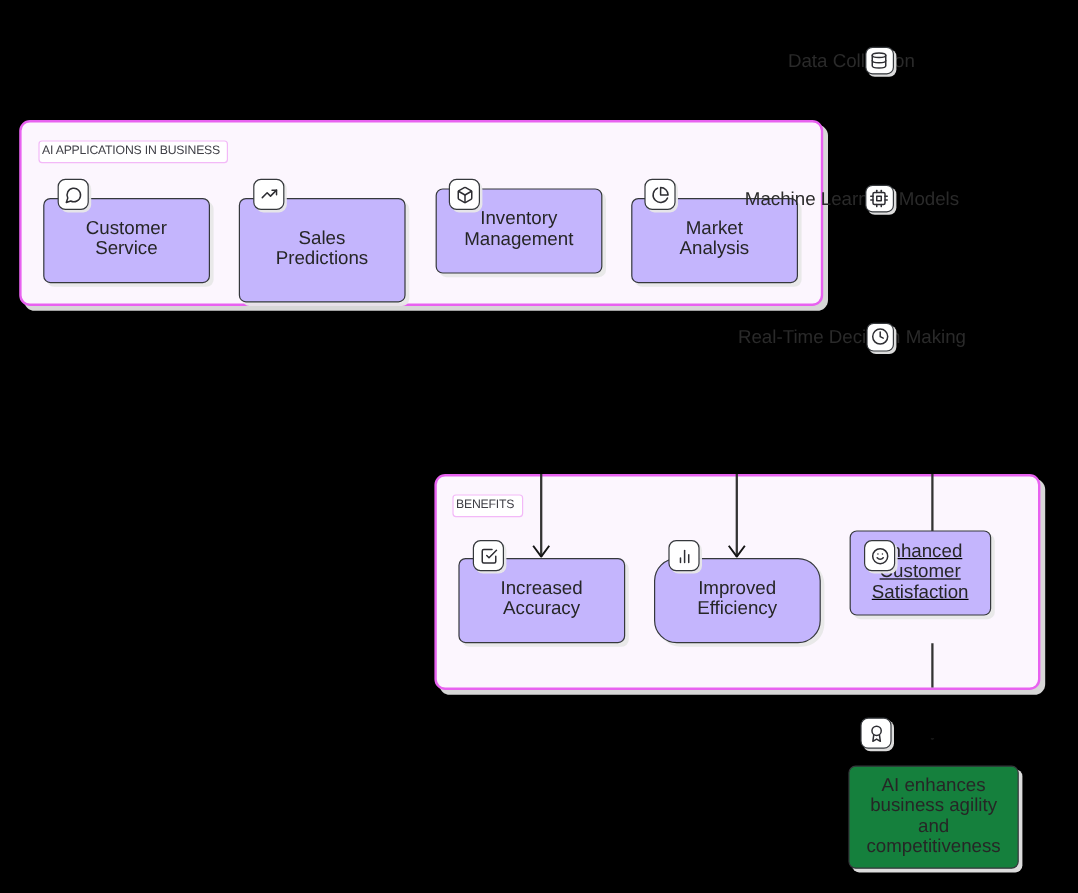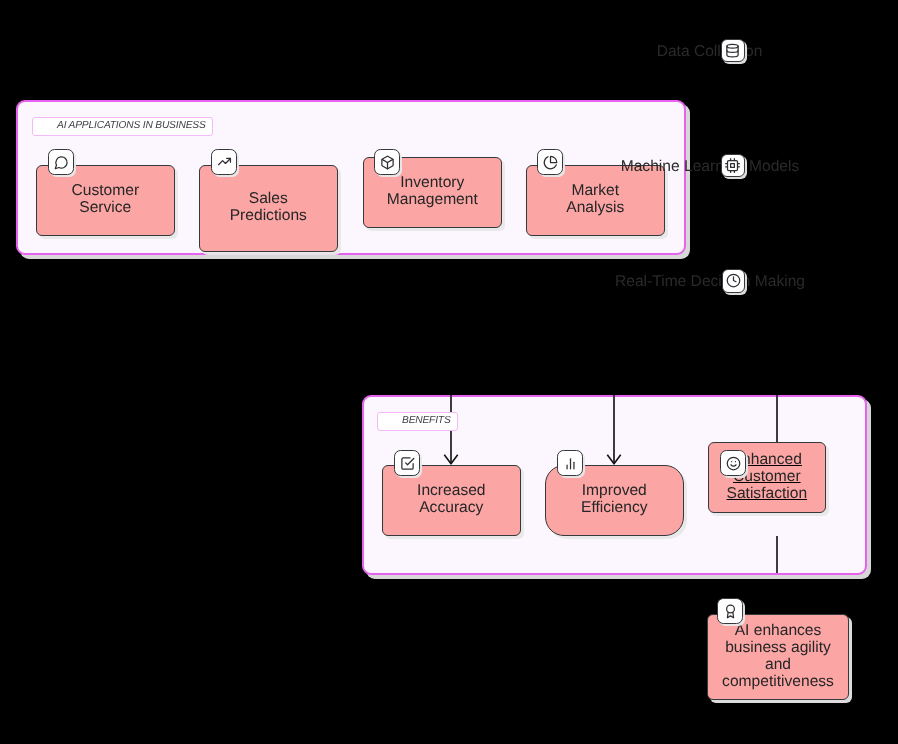--- a/index.html
+++ b/index.html
@@ -6,31 +6,31 @@
   body{width:898px;height:744px;overflow:hidden;
        font-family:"Liberation Sans",sans-serif;-webkit-font-smoothing:antialiased;text-rendering:geometricPrecision;}
   #stage{position:relative;width:898px;height:744px;background:#000;
          transform:translateZ(0);will-change:transform;}
 
   .cluster{position:absolute;box-sizing:border-box;border:2px solid #e862f0;
            background:#fcf6fe;border-radius:9px;
            box-shadow:4px 4px 0 0 rgba(227,227,227,0.95);}
   .cluster-label{position:absolute;box-sizing:border-box;background:#ffffff;
            border:1px solid #f3b9f8;border-radius:3px;color:#3f3f46;
-           font-size:10.2px;letter-spacing:-0.16px;padding:2px 6px 3px 24px;
-           white-space:nowrap;line-height:12px;z-index:7;font-style:italic;}
+           font-size:10.2px;letter-spacing:-0.16px;padding:2px 6px 3px 2px;
+           white-space:nowrap;line-height:12px;z-index:7;}
 
   .node{position:absolute;box-sizing:border-box;border:1.5px solid #35383c;
-        background:#fca5a5;border-radius:6px;
+        background:#c4b5fd;border-radius:6px;
         box-shadow:3px 3px 0 0 rgba(232,232,232,0.95);
         display:flex;align-items:center;justify-content:center;z-index:4;}
   .node .lbl{color:#262626;font-size:15.6px;line-height:17px;text-align:center;position:relative;top:-1.5px;}
   .node.ghost{border:none;background:transparent;box-shadow:none;z-index:6;}
   .node.ghost .lbl{color:#2a2a2a;}
-  .node.grey{background:#fca5a5;}
+  .node.grey{background:#15803d;margin-top:24px;}
 
   .badge{position:absolute;box-sizing:border-box;width:26px;height:26px;
          border:1.5px solid #35383c;border-radius:6.5px;background:#fff;
          box-shadow:2px 2px 0 0 rgba(232,232,232,0.95);
          display:flex;align-items:center;justify-content:center;z-index:8;}
   .badge.sm{width:23.5px;height:23.5px;border-radius:6px;}
   .badge svg{display:block;}
 
   svg.edges{position:absolute;left:0;top:0;width:898px;height:744px;overflow:visible;z-index:2;}
 </style>

